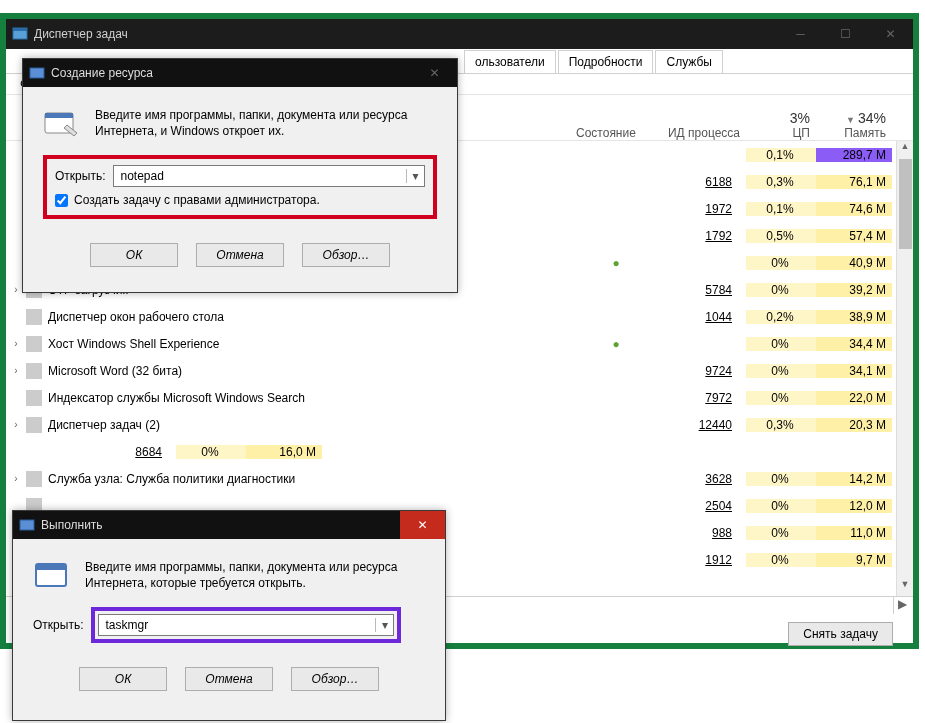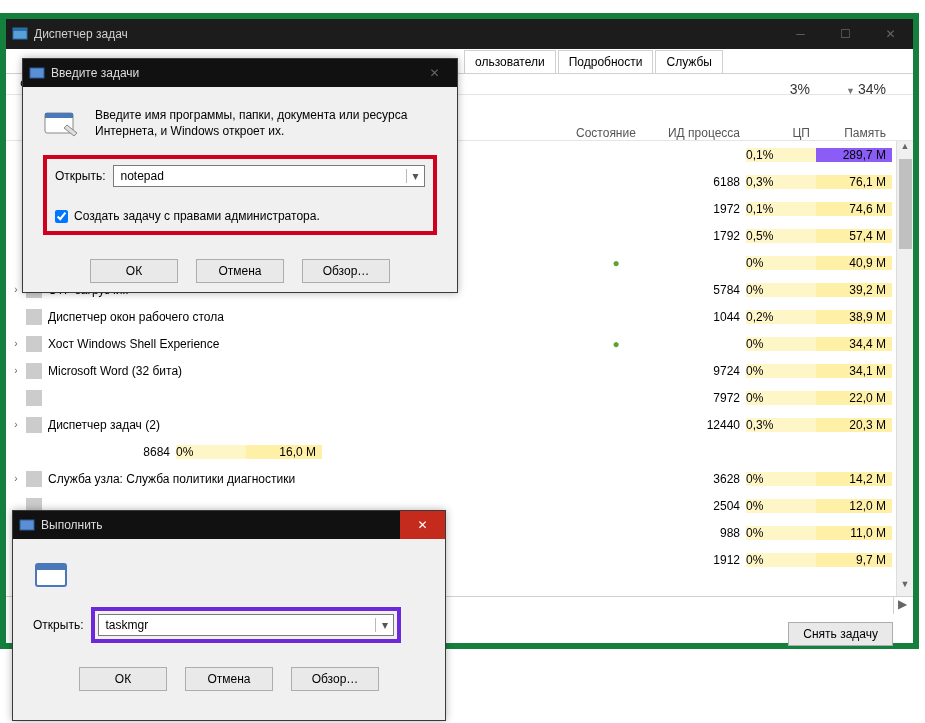--- a/index.html
+++ b/index.html
@@ -25,31 +25,31 @@
   #tm-tabs .tab { padding: 4px 10px; border: 1px solid #d0d0d0; border-bottom: none; background: #fff; margin-right: 2px; position: relative; }
 
   #tm-body { height: 519px; display: flex; flex-direction: column; }
   #tm-headers { display: flex; align-items: flex-end; height: 46px; border-bottom: 1px solid #e5e5e5; font-size: 12px; color: #555; }
   #tm-headers .col-name{ flex: 0 0 570px; padding-left: 36px;}
   #tm-headers .col-state{ flex: 0 0 80px; text-align: left;}
   #tm-headers .col-pid  { flex: 0 0 90px; text-align: right; padding-right: 6px;}
   #tm-headers .col-cpu  { flex: 0 0 70px; text-align: right; padding-right: 6px;}
   #tm-headers .col-mem  { flex: 0 0 76px; text-align: right; padding-right: 6px;}
   #tm-headers .hpercent{ font-size: 14px; color:#333; display:block;}
-  #tm-headers .hlabel  { display:block;margin-top:29px; }
+  #tm-headers .hlabel  { display:block; }
   #tm-headers .hsort::before{ content:"▼"; font-size:9px; color:#777; margin-right:3px;}
 
   #tm-rows { flex: 1; overflow: hidden; position: relative;}
   .row { display: flex; align-items: center; height: 27px; font-size: 12px; border-bottom: 0; }
   .row .c-name{ flex:0 0 570px; display:flex; align-items:center;}
   .row .chev{ width:20px; text-align:center; color:#666; font-size:10px;}
   .row .picon{ width:16px; height:16px; margin-right:6px; background:#ccc; display:inline-block;}
   .row .c-state{ flex:0 0 80px; text-align:center; color:#5da32f;}
-  .row .c-pid { flex:0 0 90px; text-align:right; padding-right:6px;}
-  .row .c-cpu { flex:0 0 70px; text-align:left; padding-right:2px; background:#fff6c8;}
+  .row .c-pid { flex:0 0 90px; text-align:right; padding-right:14px;text-decoration:underline;}
+  .row .c-cpu { flex:0 0 70px; text-align:center; padding-right:2px; background:#fff6c8;}
   .row .c-mem { flex:0 0 76px; text-align:right; padding-right:6px; background:#fff0a8;}
   .row .c-mem.hot{ background:#8b5cf6;}
   #tm-hscroll{ height:18px; border-top:1px solid #d0d0d0; display:flex; justify-content:flex-end; padding-right:2px;}
   #tm-hscroll .rar{ width:18px; text-align:center; color:#666; border-left:1px solid #d0d0d0;}
   #tm-footer{ height:40px; display:flex; justify-content:flex-end; align-items:center; padding-right:20px;}
   #tm-footer button{ padding:4px 14px; font-size:12px; background:#e9e9e9; border:1px solid #adadad;}
   .vscroll{ position:absolute; right:0; top:0; width:17px; height:100%; background:#f0f0f0; border-left:1px solid #ddd;}
   .vscroll .up,.vscroll .dn{height:17px;text-align:center;font-size:9px;color:#666;}
   .vscroll .thumb{position:absolute;left:2px;top:18px;width:13px;height:90px;background:#c0c0c0;}
 
@@ -63,30 +63,30 @@
     height:28px; background:#111; color:#ddd; display:flex; align-items:center; padding-left:6px; font-size:12px;
   }
   .dlg-title .dicon{width:16px;height:16px;margin-right:6px;}
   .dlg-title .dtxt{flex:1;}
   .dlg-title .xbtn{width:45px;height:28px;display:flex;align-items:center;justify-content:center;color:#666;}
   #dlg-run .xbtn{background:#c42b1c;color:#fff;}
   .dlg-body{padding:20px 20px 10px 20px;}
   .dlg-desc{display:flex;align-items:flex-start;margin-bottom:16px;}
   .dlg-desc .bigicon{width:36px;height:32px;margin-right:16px;flex:none;}
   .dlg-desc .txt{font-size:12px;line-height:1.35;}
-  .open-row{display:flex;align-items:center;margin-bottom:22px;}
+  .open-row{display:flex;align-items:center;margin-bottom:6px;}
   .open-row label{font-size:12px;margin-right:8px;}
   .open-row .combo{flex:1;display:flex;align-items:center;border:1px solid #7a7a7a;background:#fff;height:22px;}
   .open-row .combo input{flex:1;border:none;outline:none;font-size:12px;padding:0 6px;}
   .open-row .combo .dd{width:18px;text-align:center;color:#555;border-left:1px solid #bbb;}
   .chk-row{display:flex;align-items:center;font-size:12px;margin-top:4px;}
   .chk-row input{margin-right:6px;}
   .redbox{border:4px solid #d1001f;padding:6px 8px 8px 8px;}
   .btnrow{display:flex;justify-content:center;gap:18px;margin-top:24px;}
-  .btnrow button{width:88px;height:24px;font-size:12px;background:#e9e9e9;border:1px solid #adadad;}
+  .btnrow button{width:88px;height:24px;font-size:12px;background:#e9e9e9;border:1px solid #adadad;font-style:italic;}
 
   
   #dlg-run{
     position:absolute; left:12px; top:510px; width:434px; height:211px;
     background:#f0f0f0; border:1px solid #3a3a3a; z-index:20;
     box-shadow:0 0 8px rgba(0,0,0,.3);
   }
   .red-combo{border:4px solid #6d28d9;padding:3px;}
   .red-combo .combo{border:1px solid #7a7a7a;background:#fff;height:22px;display:flex;align-items:center;}
 
@@ -240,20 +240,21 @@
           </div>
           <div class="c-state"></div>
           <div class="c-pid">9724</div>
           <div class="c-cpu">0%</div>
           <div class="c-mem">34,1 М</div>
         </div>
         <div class="row">
           <div class="c-name">
             <span class="chev"></span>
             <span class="picon"></span>
+            <span>Индексатор службы Microsoft Windows Search</span>
           </div>
           <div class="c-state"></div>
           <div class="c-pid">7972</div>
           <div class="c-cpu">0%</div>
           <div class="c-mem">22,0 М</div>
         </div>
         <div class="row">
           <div class="c-name">
             <span class="chev">›</span>
             <span class="picon"></span>
@@ -328,21 +329,21 @@
   <div id="tm-footer">
     <button>Снять задачу</button>
   </div>
 </div>
 
 <div id="dlg-create">
   <div class="dlg-title">
     <svg class="dicon svg-ic" viewBox="0 0 16 16">
         <rect x="1" y="3" width="14" height="10" fill="#5a8fd6" stroke="#2a5c9c"></rect>
       </svg>
-    <span class="dtxt">Введите задачи</span>
+    <span class="dtxt">Создание ресурса</span>
     <div class="xbtn">✕</div>
   </div>
   <div class="dlg-body">
     <div class="dlg-desc">
       <svg class="bigicon svg-ic" viewBox="0 0 36 32">
           <rect x="2" y="6" width="28" height="20" rx="2" fill="#fff" stroke="#888"></rect>
           <rect x="2" y="6" width="28" height="5" fill="#4a78b8"></rect>
           <path d="M24 18 l10 8 -3 3 -10-8z" fill="#ddd" stroke="#888"></path>
         </svg>
       <div class="txt">Введите имя программы, папки, документа или ресурса Интернета, и Windows откроет их.</div>
@@ -375,20 +376,21 @@
       </svg>
     <span class="dtxt">Выполнить</span>
     <div class="xbtn">✕</div>
   </div>
   <div class="dlg-body">
     <div class="dlg-desc">
       <svg class="bigicon svg-ic" viewBox="0 0 36 32">
           <rect x="3" y="5" width="30" height="22" rx="2" fill="#fff" stroke="#4a78b8" stroke-width="2"></rect>
           <rect x="3" y="5" width="30" height="6" fill="#4a78b8"></rect>
         </svg>
+      <div class="txt">Введите имя программы, папки, документа или ресурса Интернета, которые требуется открыть.</div>
     </div>
     <div class="open-row">
       <label>Открыть:</label>
       <div class="red-combo">
         <div class="combo" style="width:296px;">
           <input style="flex: 1 1 0%; border: none; outline: none; font-size: 12px; padding: 0px 6px;" value="taskmgr">
           <div class="dd" style="width:18px;text-align:center;color:#555;border-left:1px solid #bbb;">▾</div>
         </div>
       </div>
     </div>

